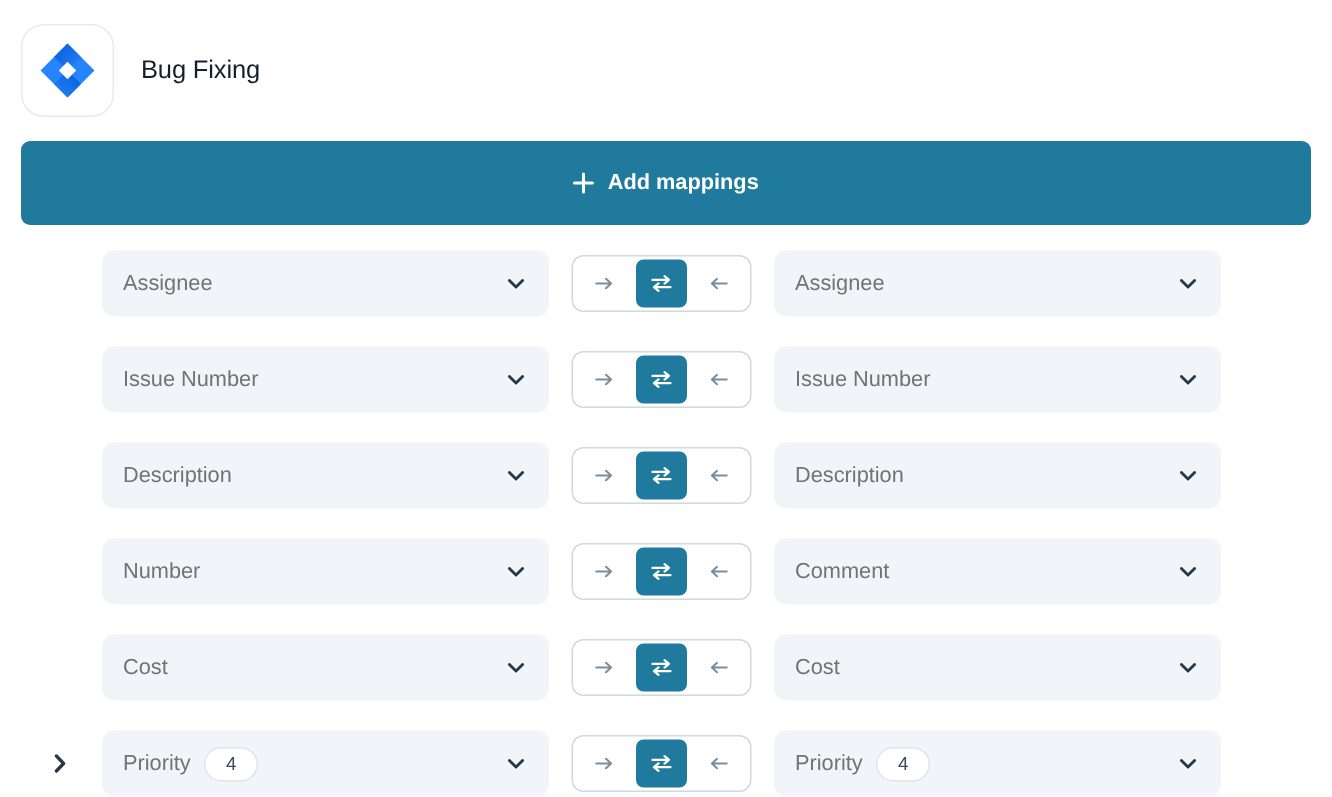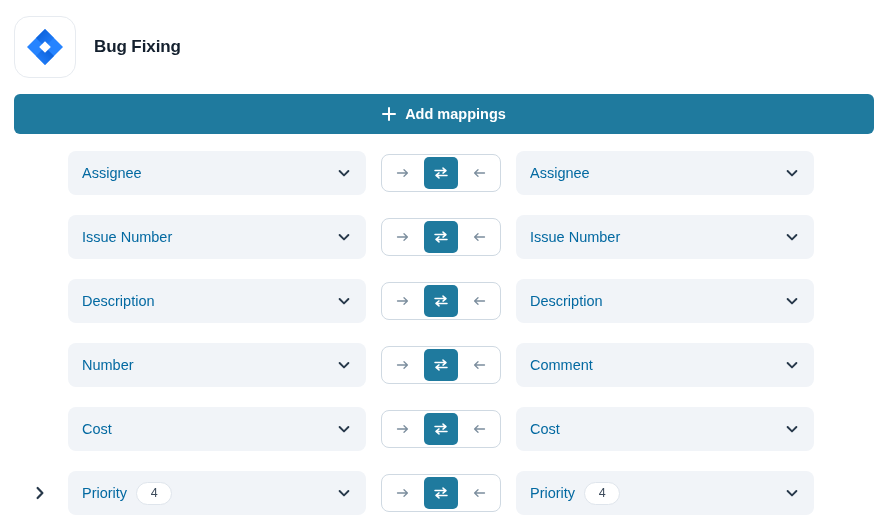--- a/index.html
+++ b/index.html
@@ -46,37 +46,37 @@
     align-items: center;
     justify-content: center;
     flex: none;
   }
 
   .app-text { margin-left: 18px; }
   .app-text.right { margin-right: 18px; text-align: right; }
 
   .app-title {
     font-size: 17px;
-    font-weight: bold;
+    font-weight: normal;
     color: #14202e;
     letter-spacing: -0.1px;
     line-height: 22px;
   }
 
   .app-sub {
     font-size: 13px;
     color: #7b8897;
     line-height: 20px;
     margin-top: 1px;
   }
 
   
   .add-bar {
     margin: 0 14px;
-    height: 40px;
+    height: 56px;
     border-radius: 6px;
     background: #1f7a9e;
     color: #ffffff;
     display: flex;
     align-items: center;
     justify-content: center;
     gap: 9px;
     font-size: 14.5px;
     font-weight: bold;
     cursor: pointer;
@@ -132,21 +132,21 @@
     align-items: center;
     padding: 0 14px;
     cursor: pointer;
     flex: none;
   }
   .field.left { margin-left: 68px; }
   .field.right { margin-left: 15px; }
 
   .field-label {
     font-size: 14.5px;
-    color: #0369a1;
+    color: #737373;
     white-space: nowrap;
   }
 
   .count-badge {
     margin-left: 9px;
     min-width: 36px;
     height: 23px;
     padding: 0 9px;
     border-radius: 12px;
     background: #ffffff;

